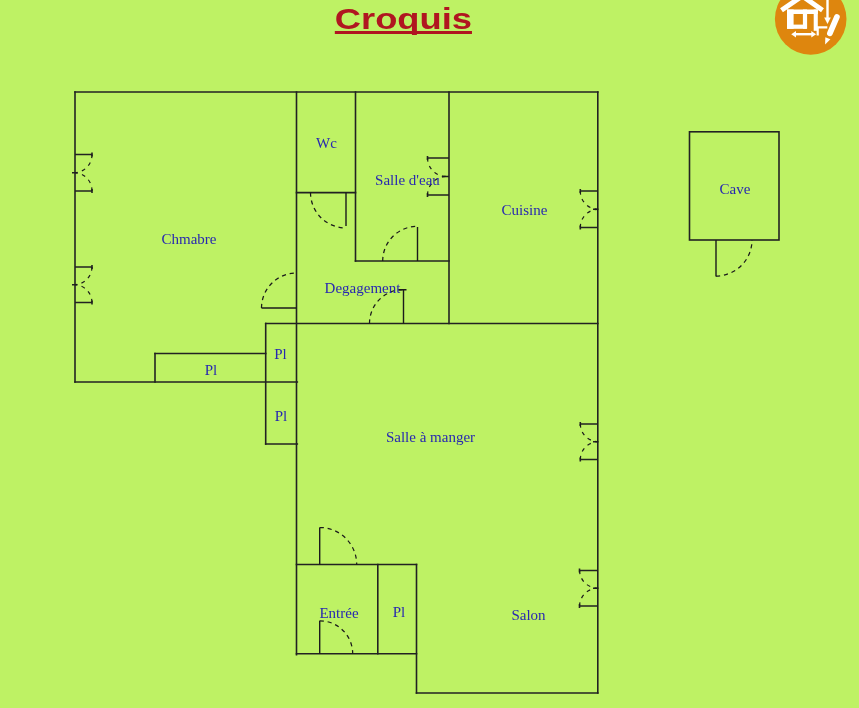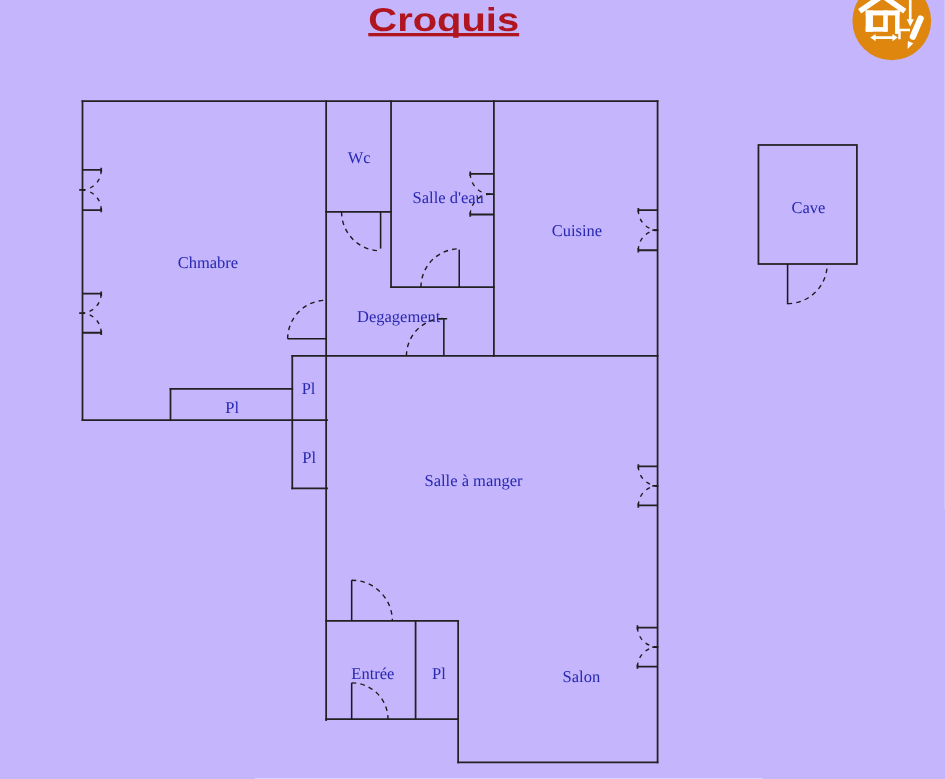--- a/index.html
+++ b/index.html
@@ -1,16 +1,16 @@
 <!DOCTYPE html>
 <html><head>
 <meta charset="utf-8">
 <style>
   html,body{margin:0;padding:0;background:#ffffff;}
-  #page{position:relative;width:859px;height:708px;overflow:hidden;background:#c4b5fd;
+  #page{position:relative;width:859px;height:708px;overflow:hidden;background:#bef264;
         font-family:"Liberation Sans", sans-serif;}
   #title{position:absolute;left:0;top:0;width:806.8px;text-align:center;
          color:#b01620;font-weight:bold;font-size:30px;line-height:37.6px;
          text-decoration:underline;text-decoration-skip-ink:none;
          text-decoration-thickness:2.6px;
          transform:scaleX(1.21);transform-origin:403.4px 50%;}
   svg{position:absolute;left:0;top:0;}
   text{font-family:"Liberation Serif", serif;font-size:15px;fill:#2828b0;}
 </style>
 </head>

